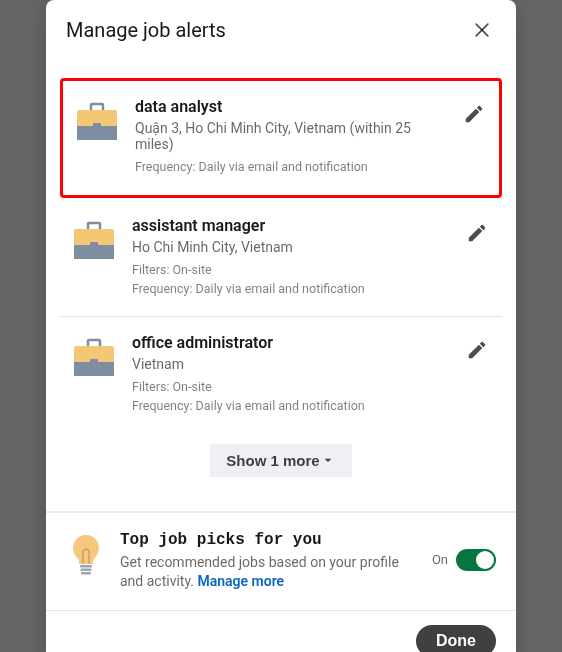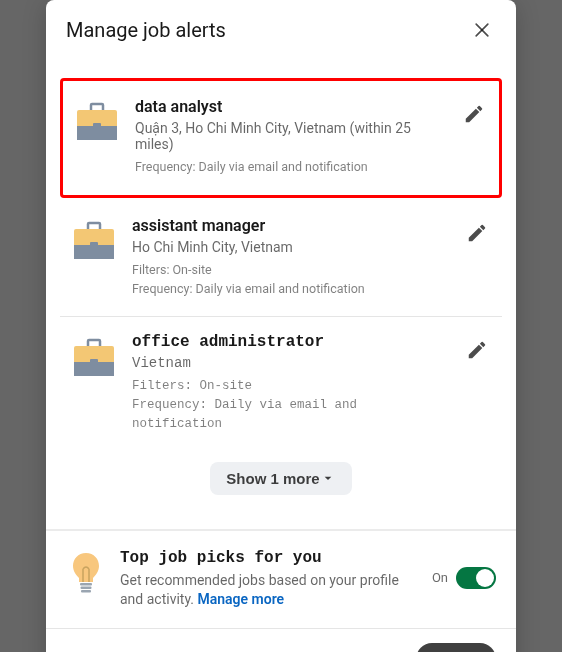--- a/index.html
+++ b/index.html
@@ -112,21 +112,21 @@
       justify-content: center;
       padding: 10px 0 18px 0;
     }
     .show-more-btn {
       background: #eef0f3;
       border: none;
       padding: 8px 16px;
       font-size: 15px;
       font-weight: 600;
       color: rgba(0,0,0,0.75);
-      border-radius: 8px;
+      border-radius: 0;
       cursor: pointer;
       display: flex;
       align-items: center;
     }
     .show-more-btn svg {
       width: 16px;
       height: 16px;
     }
     .divider-thick {
       height: 2px;
@@ -261,21 +261,21 @@
         <div class="alert-meta">Filters: On-site</div>
         <div class="alert-meta">Frequency: Daily via email and notification</div>
       </div>
       <button class="edit-btn">
         <svg viewBox="0 0 24 24" fill="rgba(0,0,0,0.7)">
           <path d="M3 17.25V21h3.75L17.81 9.94l-3.75-3.75L3 17.25zM20.71 7.04a1 1 0 0 0 0-1.41l-2.34-2.34a1 1 0 0 0-1.41 0l-1.83 1.83 3.75 3.75 1.83-1.83z"></path>
         </svg>
       </button>
     </div>
 
-    <div class="alert-item" style="border-bottom:none;font-family:Liberation Mono, monospace;">
+    <div class="alert-item" style="border-bottom:none;">
       <svg class="briefcase-icon" viewBox="0 0 48 48">
         <rect x="18" y="5" width="12" height="8" rx="1" fill="none" stroke="#7e8da0" stroke-width="2.5"></rect>
         <rect x="4" y="11" width="40" height="30" rx="2" fill="#f3c774"></rect>
         <rect x="4" y="27" width="40" height="14" rx="0" fill="#7e8da0"></rect>
         <rect x="20" y="24" width="8" height="6" rx="1" fill="#7e8da0"></rect>
       </svg>
       <div class="alert-content">
         <div class="alert-title">office administrator</div>
         <div class="alert-location">Vietnam</div>
         <div class="alert-meta">Filters: On-site</div>

